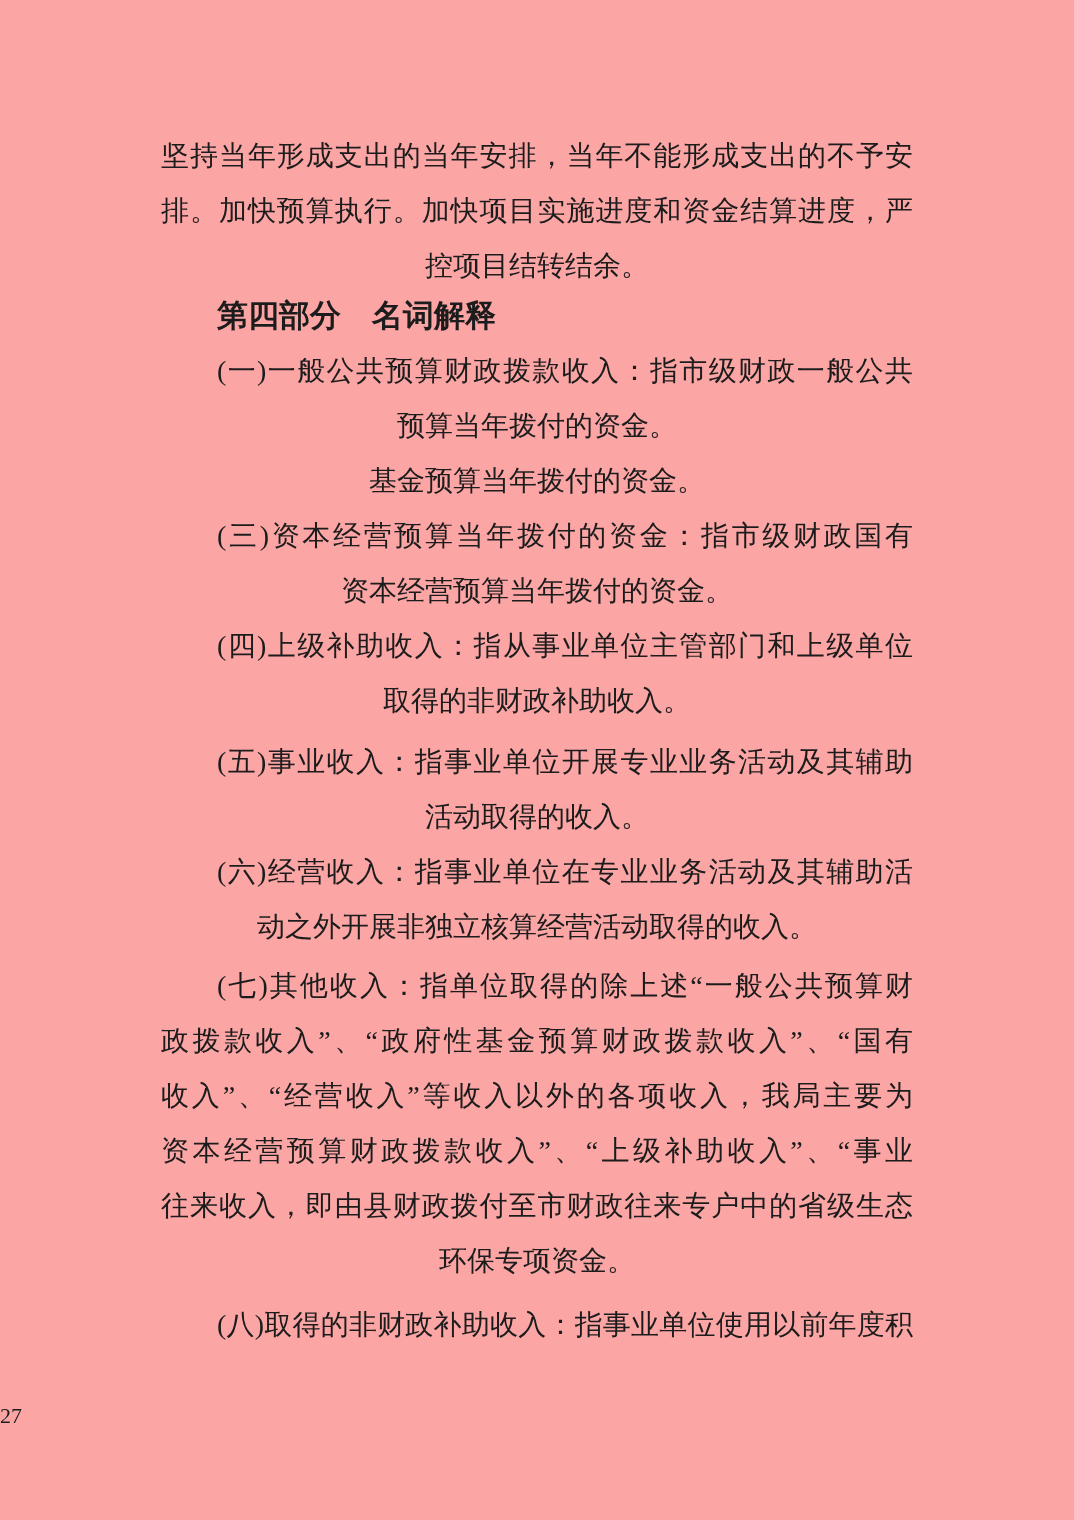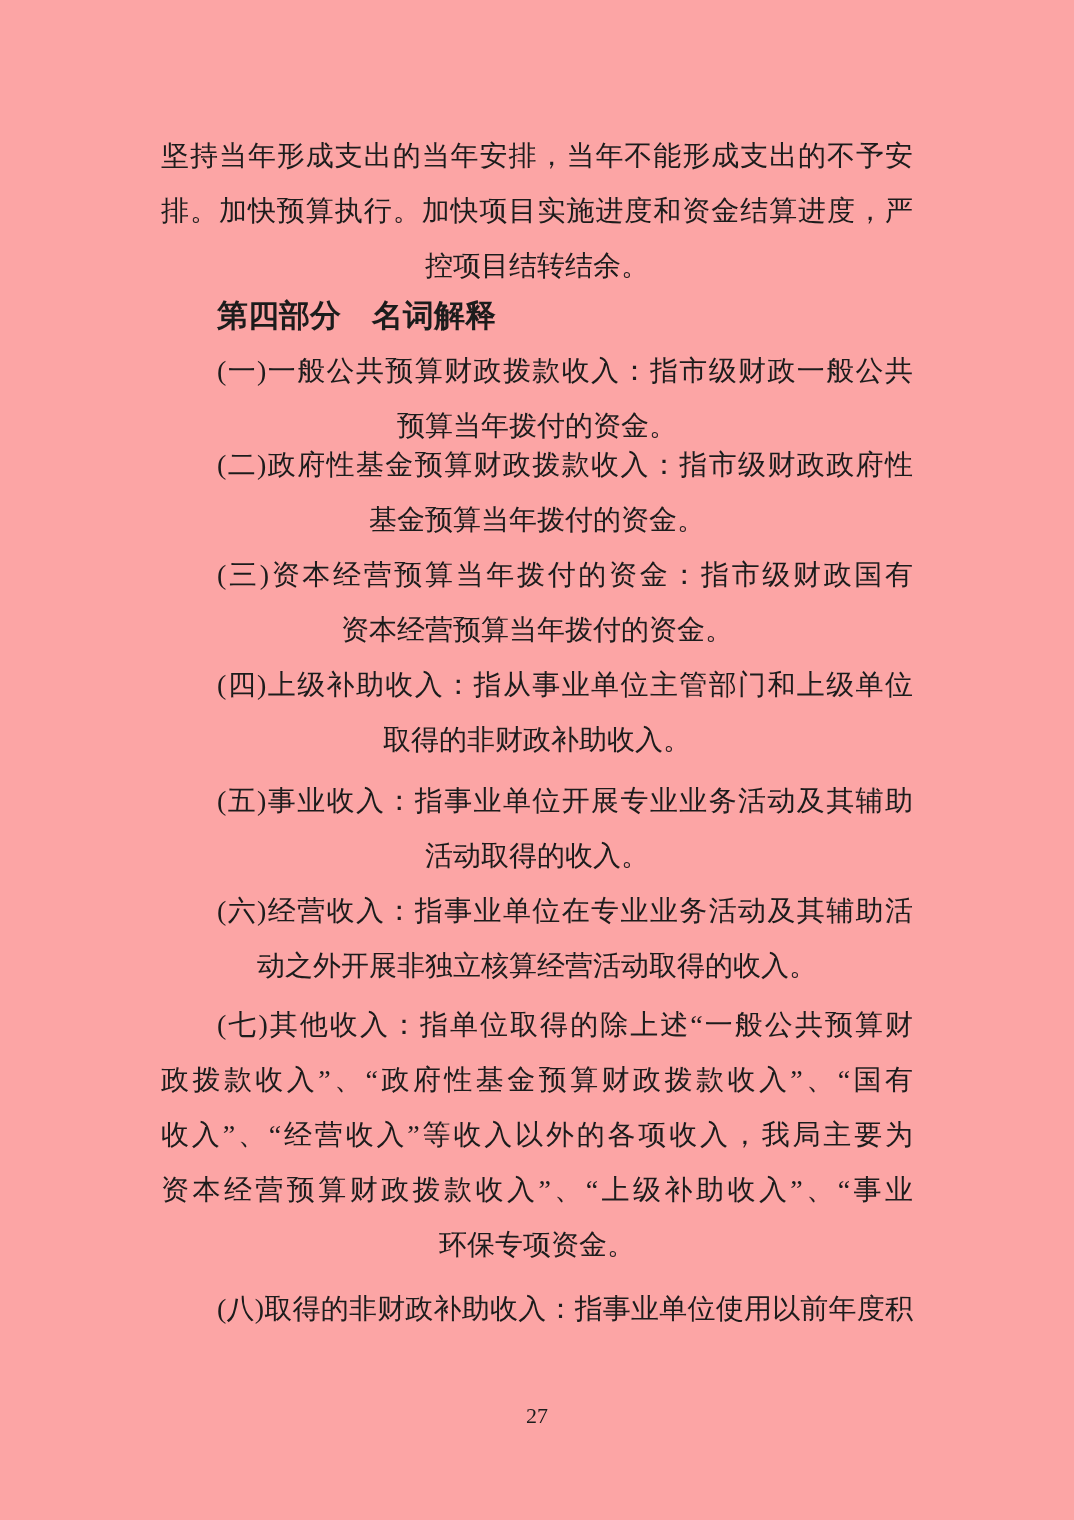--- a/index.html
+++ b/index.html
@@ -47,21 +47,20 @@
   }
   .m-a { margin-top: -16px; }
   .m-b { margin-top: 6px; }
   .m-c { margin-top: 4px; }
   .m-d { margin-top: 9px; }
   .pagenum {
     position: absolute;
     top: 1398px;
     left: 0;
     width: 100%;
-    text-align: center;
     font-size: 22px;
     line-height: 36px;
     color: #1c1c1c;
     font-family: "Liberation Serif", "DejaVu Serif", serif;
   }
 </style>
 </head>
 <body>
 
 <div class="page">
@@ -69,39 +68,39 @@
 
     <div class="ln just">坚持当年形成支出的当年安排，当年不能形成支出的不予安</div>
     <div class="ln just">排。加快预算执行。加快项目实施进度和资金结算进度，严</div>
     <div class="ln">控项目结转结余。</div>
 
     <div class="ln heading">第四部分　名词解释</div>
 
     <div class="ln just ind">(一)一般公共预算财政拨款收入：指市级财政一般公共</div>
     <div class="ln">预算当年拨付的资金。</div>
 
-    <div class="ln just ind m-a">(二)政府性基金预算财政拨款收入：指市级财政政府性</div>
     <div class="ln">基金预算当年拨付的资金。</div>
 
     <div class="ln just ind">(三)资本经营预算当年拨付的资金：指市级财政国有</div>
     <div class="ln">资本经营预算当年拨付的资金。</div>
 
     <div class="ln just ind">(四)上级补助收入：指从事业单位主管部门和上级单位</div>
     <div class="ln">取得的非财政补助收入。</div>
 
     <div class="ln just ind m-b">(五)事业收入：指事业单位开展专业业务活动及其辅助</div>
     <div class="ln">活动取得的收入。</div>
 
     <div class="ln just ind">(六)经营收入：指事业单位在专业业务活动及其辅助活</div>
     <div class="ln">动之外开展非独立核算经营活动取得的收入。</div>
 
     <div class="ln just ind m-c">(七)其他收入：指单位取得的除上述“一般公共预算财</div>
     <div class="ln just">政拨款收入”、“政府性基金预算财政拨款收入”、“国有</div>
     <div class="ln just">收入”、“经营收入”等收入以外的各项收入，我局主要为</div>
     <div class="ln just">资本经营预算财政拨款收入”、“上级补助收入”、“事业</div>
+    <div class="ln just">往来收入，即由县财政拨付至市财政往来专户中的省级生态</div>
     <div class="ln">环保专项资金。</div>
 
     <div class="ln just ind m-d">(八)取得的非财政补助收入：指事业单位使用以前年度积</div>
 
   </div>
 
   <div class="pagenum">27</div>
 </div>
 
 </body></html>

